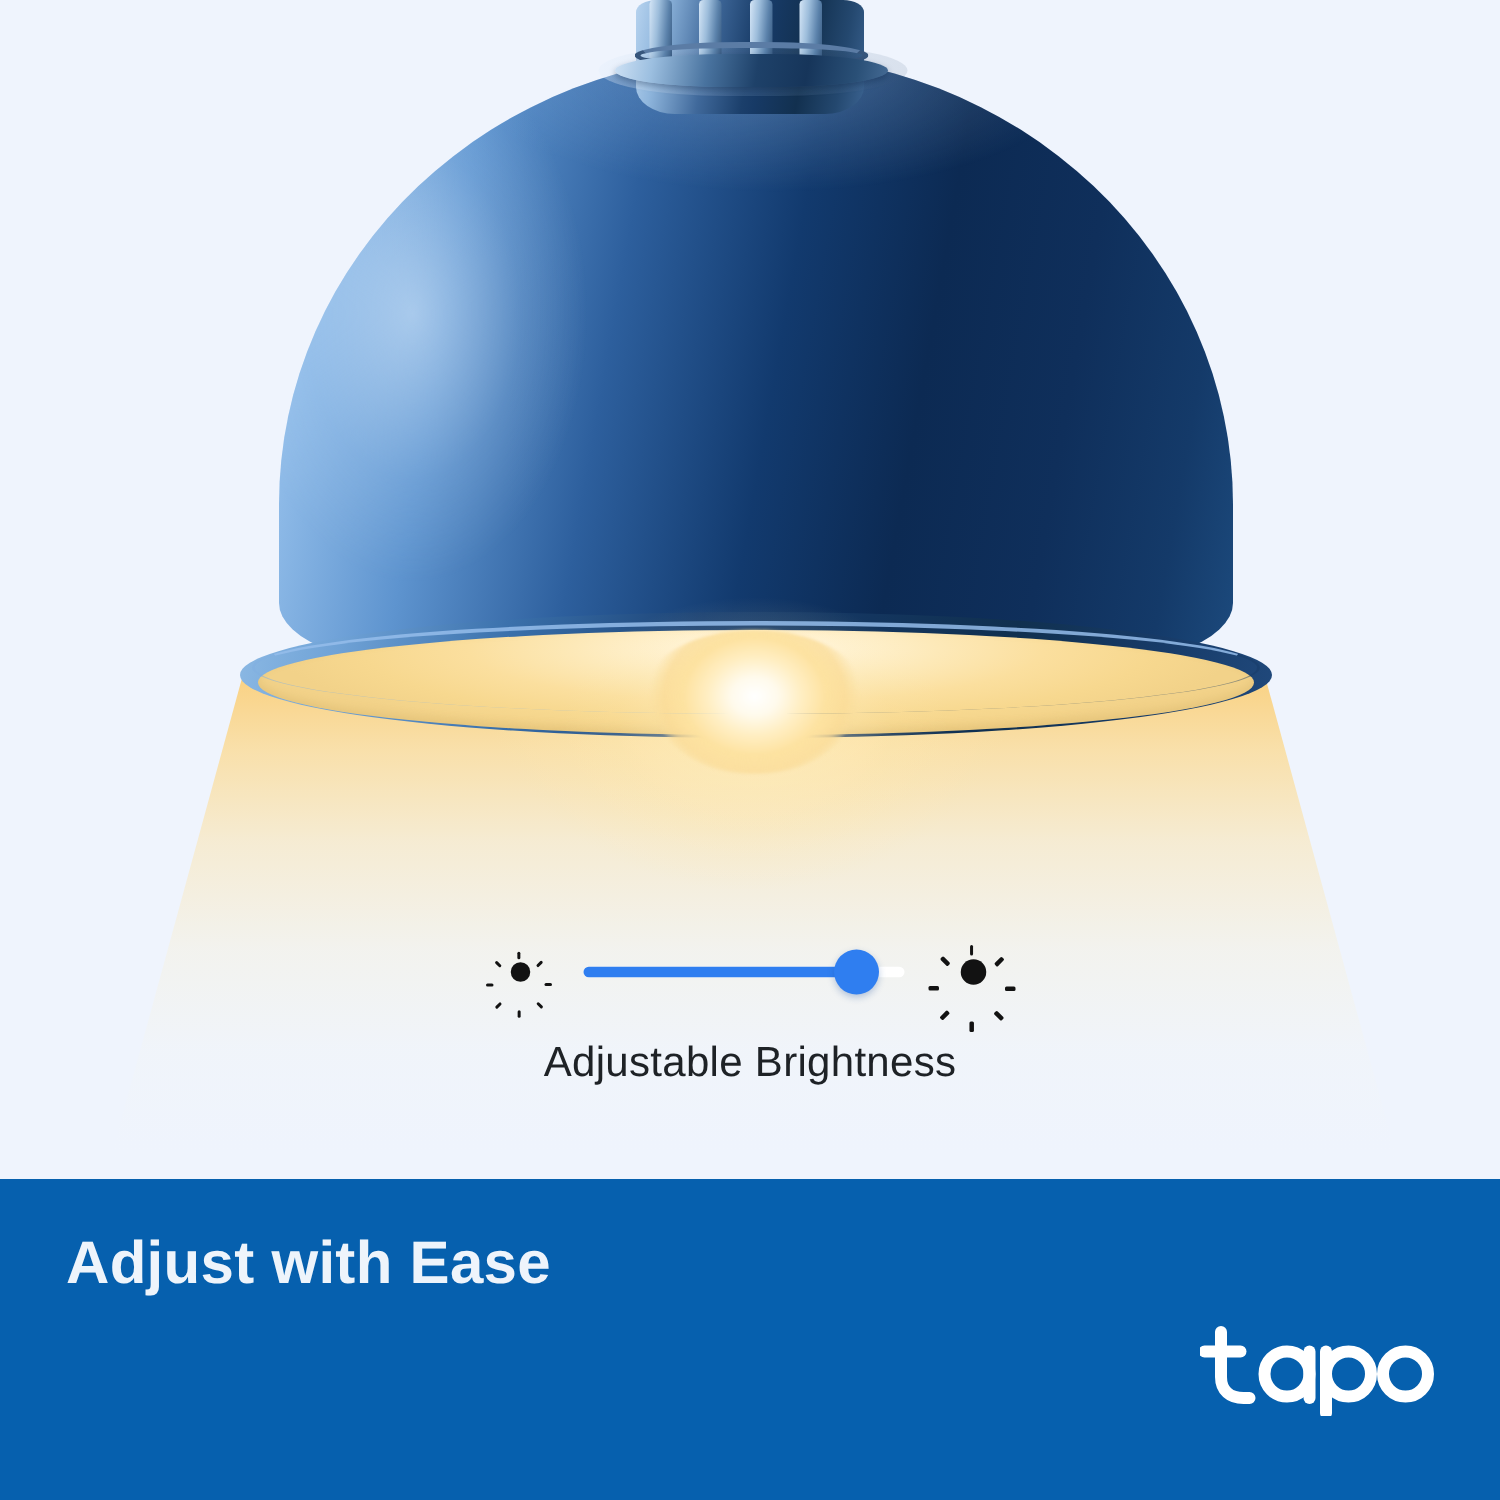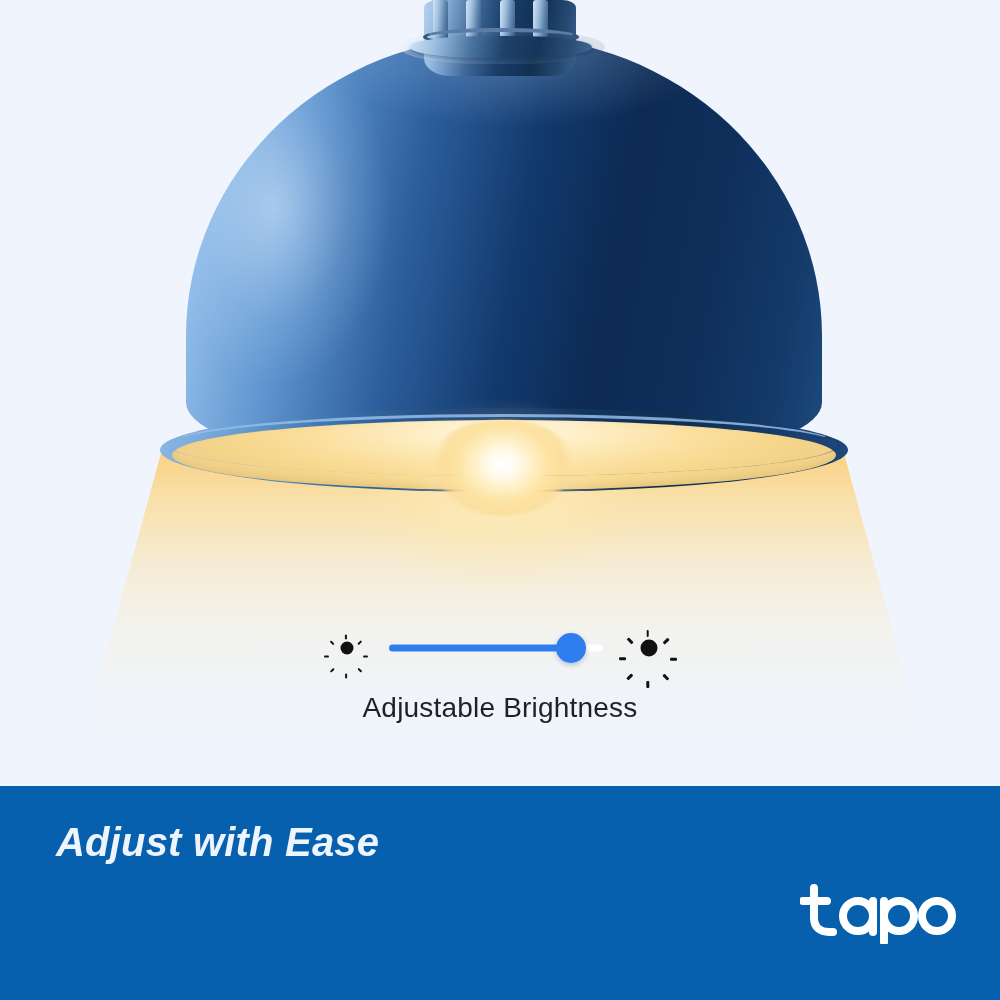--- a/index.html
+++ b/index.html
@@ -280,26 +280,25 @@
 
   
   #banner {
     position:absolute;
     left:0; top:786px;
     width:1000px; height:214px;
     background:#0660ae;
   }
   #banner-heading {
     position:absolute;
-    left:56px; top:34px;
+    left:44px; top:34px;
     font-size:40px;
     font-weight:bold;
     color:#eef4fb;
     letter-spacing:0.2px;
-    font-style:italic;
   }
   #banner-body {
     position:absolute;
     left:44px; top:94px;
     width:700px;
     font-size:27px;
     line-height:41px;
     color:#e8f0f9;
   }
   #banner-body div { white-space:nowrap; }

